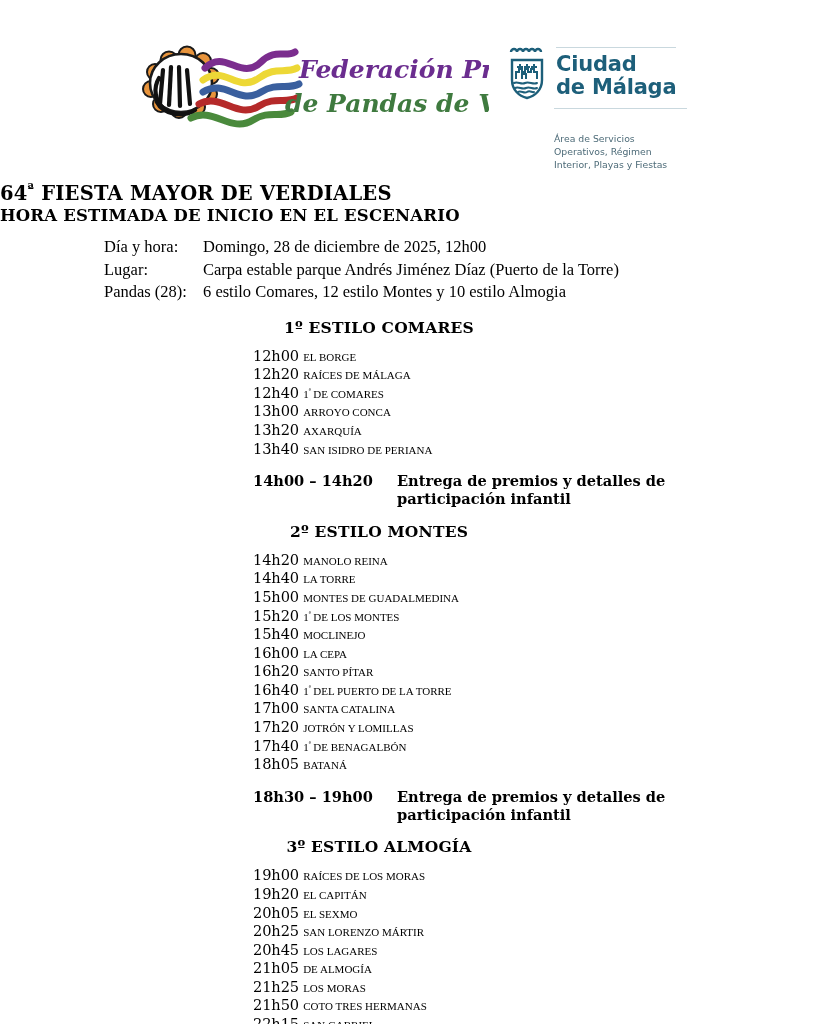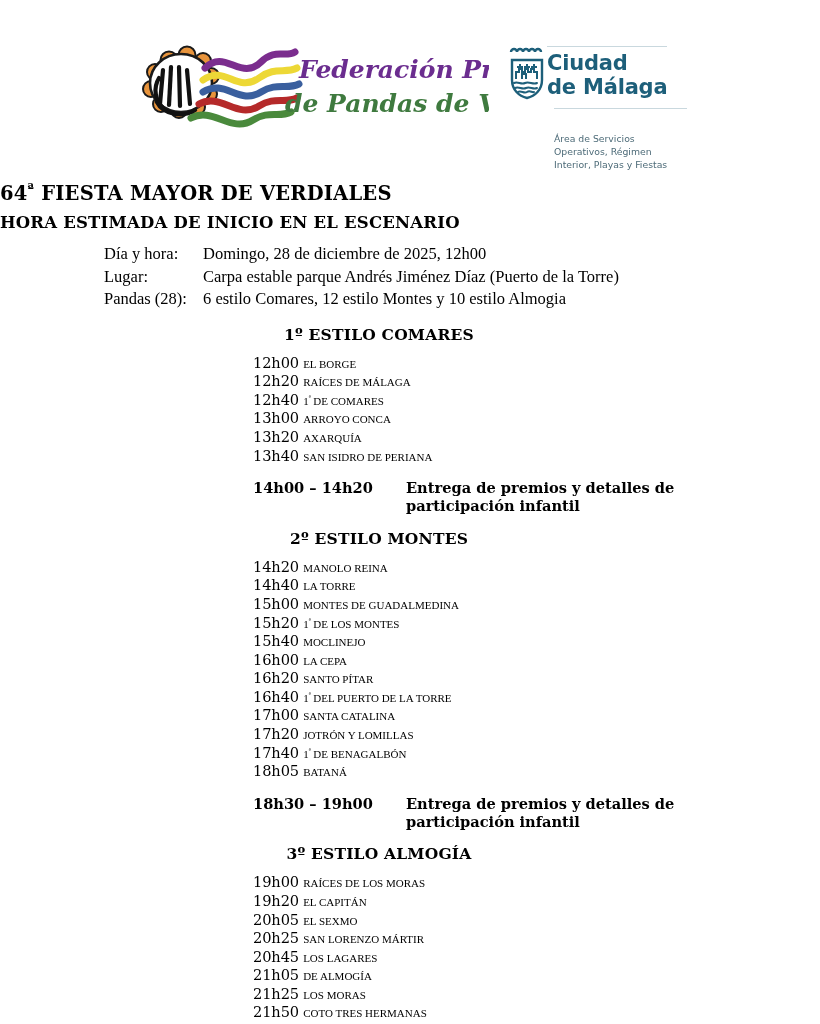--- a/index.html
+++ b/index.html
@@ -21,21 +21,21 @@
     align-items: flex-start;
     justify-content: center;
     padding-top: 42px;
     gap: 18px;
   }
 
   .fed-logo { display: flex; align-items: center; position: relative; width: 356px; height: 100px; }
   .fed-logo svg { display: block; }
 
   .mlg-logo { display: flex; flex-direction: column; width: 180px; padding-top: 4px; }
-  .mlg-top { display: flex; align-items: center; }
+  .mlg-top { display: flex; align-items: flex-end; gap: 9px; }
   .mlg-shield { flex: 0 0 auto; }
   .mlg-words {
     font-family: "DejaVu Sans", "Liberation Sans", sans-serif;
     color: #1d5f7a;
     font-size: 21px;
     line-height: 1.12;
     font-weight: 600;
     letter-spacing: -0.2px;
     padding-top: 5px;
     border-top: 1.5px solid #c9d8de;
@@ -59,21 +59,21 @@
     font-size: 19.5px;
     letter-spacing: 0.2px;
     line-height: 1.25;
   }
   .title-main sup { font-size: 0.68em; vertical-align: super; }
   .title-sub {
     font-family: "DejaVu Serif", "Liberation Serif", serif;
     font-weight: bold;
     font-size: 16.5px;
     letter-spacing: 0.2px;
-    margin-top: 8px;
+    margin-top: 1px;
   }
 
   
   .meta { margin-top: 11px; padding-left: 104px; font-size: 16.5px; line-height: 1.36; }
   .meta-row { display: flex; }
   .meta-label { width: 99px; flex: 0 0 99px; }
   .meta-value { flex: 1; }
 
   
   .section { margin-top: 14px; }
@@ -98,21 +98,20 @@
 
   
   .awards {
     margin-top: 14px;
     padding-left: 253px;
     display: flex;
     font-family: "DejaVu Serif", "Liberation Serif", serif;
     font-weight: bold;
     font-size: 14.6px;
     line-height: 1.22;
-    gap: 9px;
   }
   .awards-time { flex: 0 0 144px; white-space: nowrap; }
   .awards-text { flex: 1; max-width: 270px; }
 </style>
 </head>
 <body>
 
 <div class="page">
 
   <div class="header">

